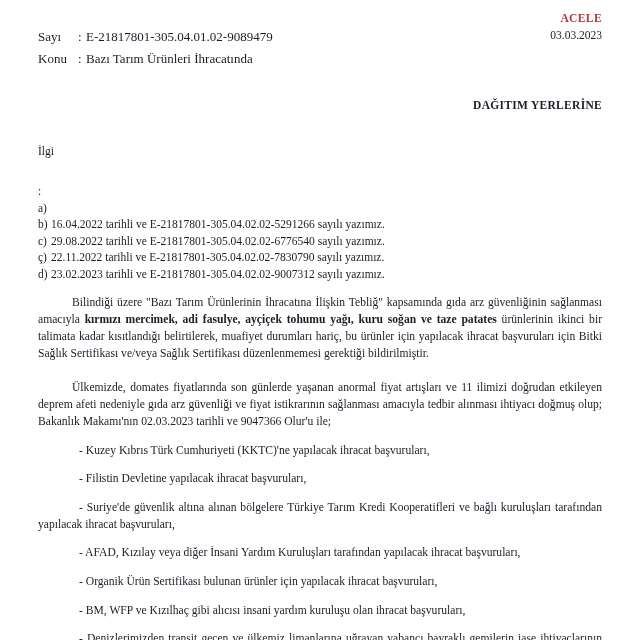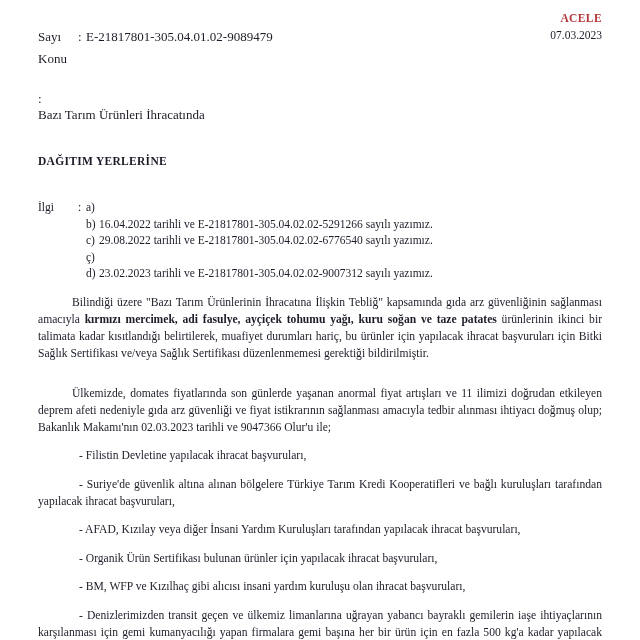--- a/index.html
+++ b/index.html
@@ -47,68 +47,69 @@
     text-align: right;
     white-space: nowrap;
   }
   .meta-row {
     display: flex;
     align-items: flex-start;
     font-size: 13px;
     line-height: 16px;
     margin-top: 17px;
   }
-  .meta-row.second { margin-top: 6px; flex-direction: column; }
+  .meta-row.second { margin-top: 6px; }
   .meta-label {
     width: 40px;
     flex: 0 0 40px;
   }
   .meta-colon {
     width: 8px;
     flex: 0 0 8px;
   }
   .meta-value { flex: 1 1 auto; }
   .meta-value .l2 { display: block; padding-left: 6px; }
 
   
   .dagitim {
-    text-align: left;
+    text-align: right;
     font-size: 11.5px;
     font-weight: bold;
     letter-spacing: 0.3px;
     margin-top: 32px;
   }
 
   
   .ilgi-block {
     display: flex;
     align-items: flex-start;
     margin-top: 32px;
     font-size: 11.5px;
     line-height: 16.5px;
+    flex-direction: column;
   }
   .ilgi-label { width: 40px; flex: 0 0 40px; }
   .ilgi-colon { width: 8px; flex: 0 0 8px; }
   .ilgi-list { flex: 1 1 auto; }
   .ilgi-item { display: flex; white-space: nowrap; }
   .ilgi-marker {
     width: 13px;
     flex: 0 0 13px;
   }
 
   
   .para {
     font-size: 11.6px;
     line-height: 17px;
     text-align: justify;
     text-justify: inter-word;
     text-indent: 34px;
     margin-top: 12px;
   }
-  .para.tight { margin-top: 23px; }
+  .para.tight { margin-top: 17px; }
   .para b { font-weight: bold; }
 
   .bullet {
     font-size: 11.6px;
     line-height: 17px;
     text-align: justify;
     text-indent: 41px;
     margin-top: 1px;
   }
   .bullet.first { margin-top: 6px; }
@@ -116,21 +117,21 @@
 </style>
 </head>
 <body>
 
 <div class="page">
 
   <div class="header-block">
 
     <div class="urgent" style="color: rgb(179, 55, 59);">ACELE</div>
 
-    <div class="doc-date">07.03.2023</div>
+    <div class="doc-date">03.03.2023</div>
 
     <div class="meta-row">
       <span class="meta-label">Sayı</span>
       <span class="meta-colon">:</span>
       <span class="meta-value">E-21817801-305.04.01.02-9089479</span>
     </div>
 
     <div class="meta-row second">
       <span class="meta-label">Konu</span>
       <span class="meta-colon">:</span>
@@ -152,32 +153,34 @@
       <span class="ilgi-item">
         <span class="ilgi-marker">b)</span>
         <span>16.04.2022 tarihli ve E-21817801-305.04.02.02-5291266 sayılı yazımız.</span>
       </span>
       <span class="ilgi-item">
         <span class="ilgi-marker">c)</span>
         <span>29.08.2022 tarihli ve E-21817801-305.04.02.02-6776540 sayılı yazımız.</span>
       </span>
       <span class="ilgi-item">
         <span class="ilgi-marker">ç)</span>
+        <span>22.11.2022 tarihli ve E-21817801-305.04.02.02-7830790 sayılı yazımız.</span>
       </span>
       <span class="ilgi-item">
         <span class="ilgi-marker">d)</span>
         <span>23.02.2023 tarihli ve E-21817801-305.04.02.02-9007312 sayılı yazımız.</span>
       </span>
     </span>
   </div>
 
   <p class="para"><span>Bilindiği üzere "Bazı Tarım Ürünlerinin İhracatına İlişkin Tebliğ" kapsamında gıda arz güvenliğinin sağlanması amacıyla </span><b>kırmızı mercimek, adi fasulye, ayçiçek tohumu yağı, kuru soğan ve taze patates</b><span> ürünlerinin ikinci bir talimata kadar kısıtlandığı belirtilerek, muafiyet durumları hariç, bu ürünler için yapılacak ihracat başvuruları için Bitki Sağlık Sertifikası ve/veya Sağlık Sertifikası düzenlenmemesi gerektiği bildirilmiştir.</span></p>
 
   <p class="para tight">Ülkemizde, domates fiyatlarında son günlerde yaşanan anormal fiyat artışları ve 11 ilimizi doğrudan etkileyen deprem afeti nedeniyle gıda arz güvenliği ve fiyat istikrarının sağlanması amacıyla tedbir alınması ihtiyacı doğmuş olup; Bakanlık Makamı'nın 02.03.2023 tarihli ve 9047366 Olur'u ile;</p>
 
+  <p class="bullet first">- Kuzey Kıbrıs Türk Cumhuriyeti (KKTC)'ne yapılacak ihracat başvuruları,</p>
   <p class="bullet">- Filistin Devletine yapılacak ihracat başvuruları,</p>
   <p class="bullet wrap">- Suriye'de güvenlik altına alınan bölgelere Türkiye Tarım Kredi Kooperatifleri ve bağlı kuruluşları tarafından yapılacak ihracat başvuruları,</p>
   <p class="bullet">- AFAD, Kızılay veya diğer İnsani Yardım Kuruluşları tarafından yapılacak ihracat başvuruları,</p>
   <p class="bullet">- Organik Ürün Sertifikası bulunan ürünler için yapılacak ihracat başvuruları,</p>
   <p class="bullet">- BM, WFP ve Kızılhaç gibi alıcısı insani yardım kuruluşu olan ihracat başvuruları,</p>
   <p class="bullet wrap">- Denizlerimizden transit geçen ve ülkemiz limanlarına uğrayan yabancı bayraklı gemilerin iaşe ihtiyaçlarının karşılanması için gemi kumanyacılığı yapan firmalara gemi başına her bir ürün için en fazla 500 kg'a kadar yapılacak ihracat başvuruları,</p>
 
 </div>
 
 </body></html>

